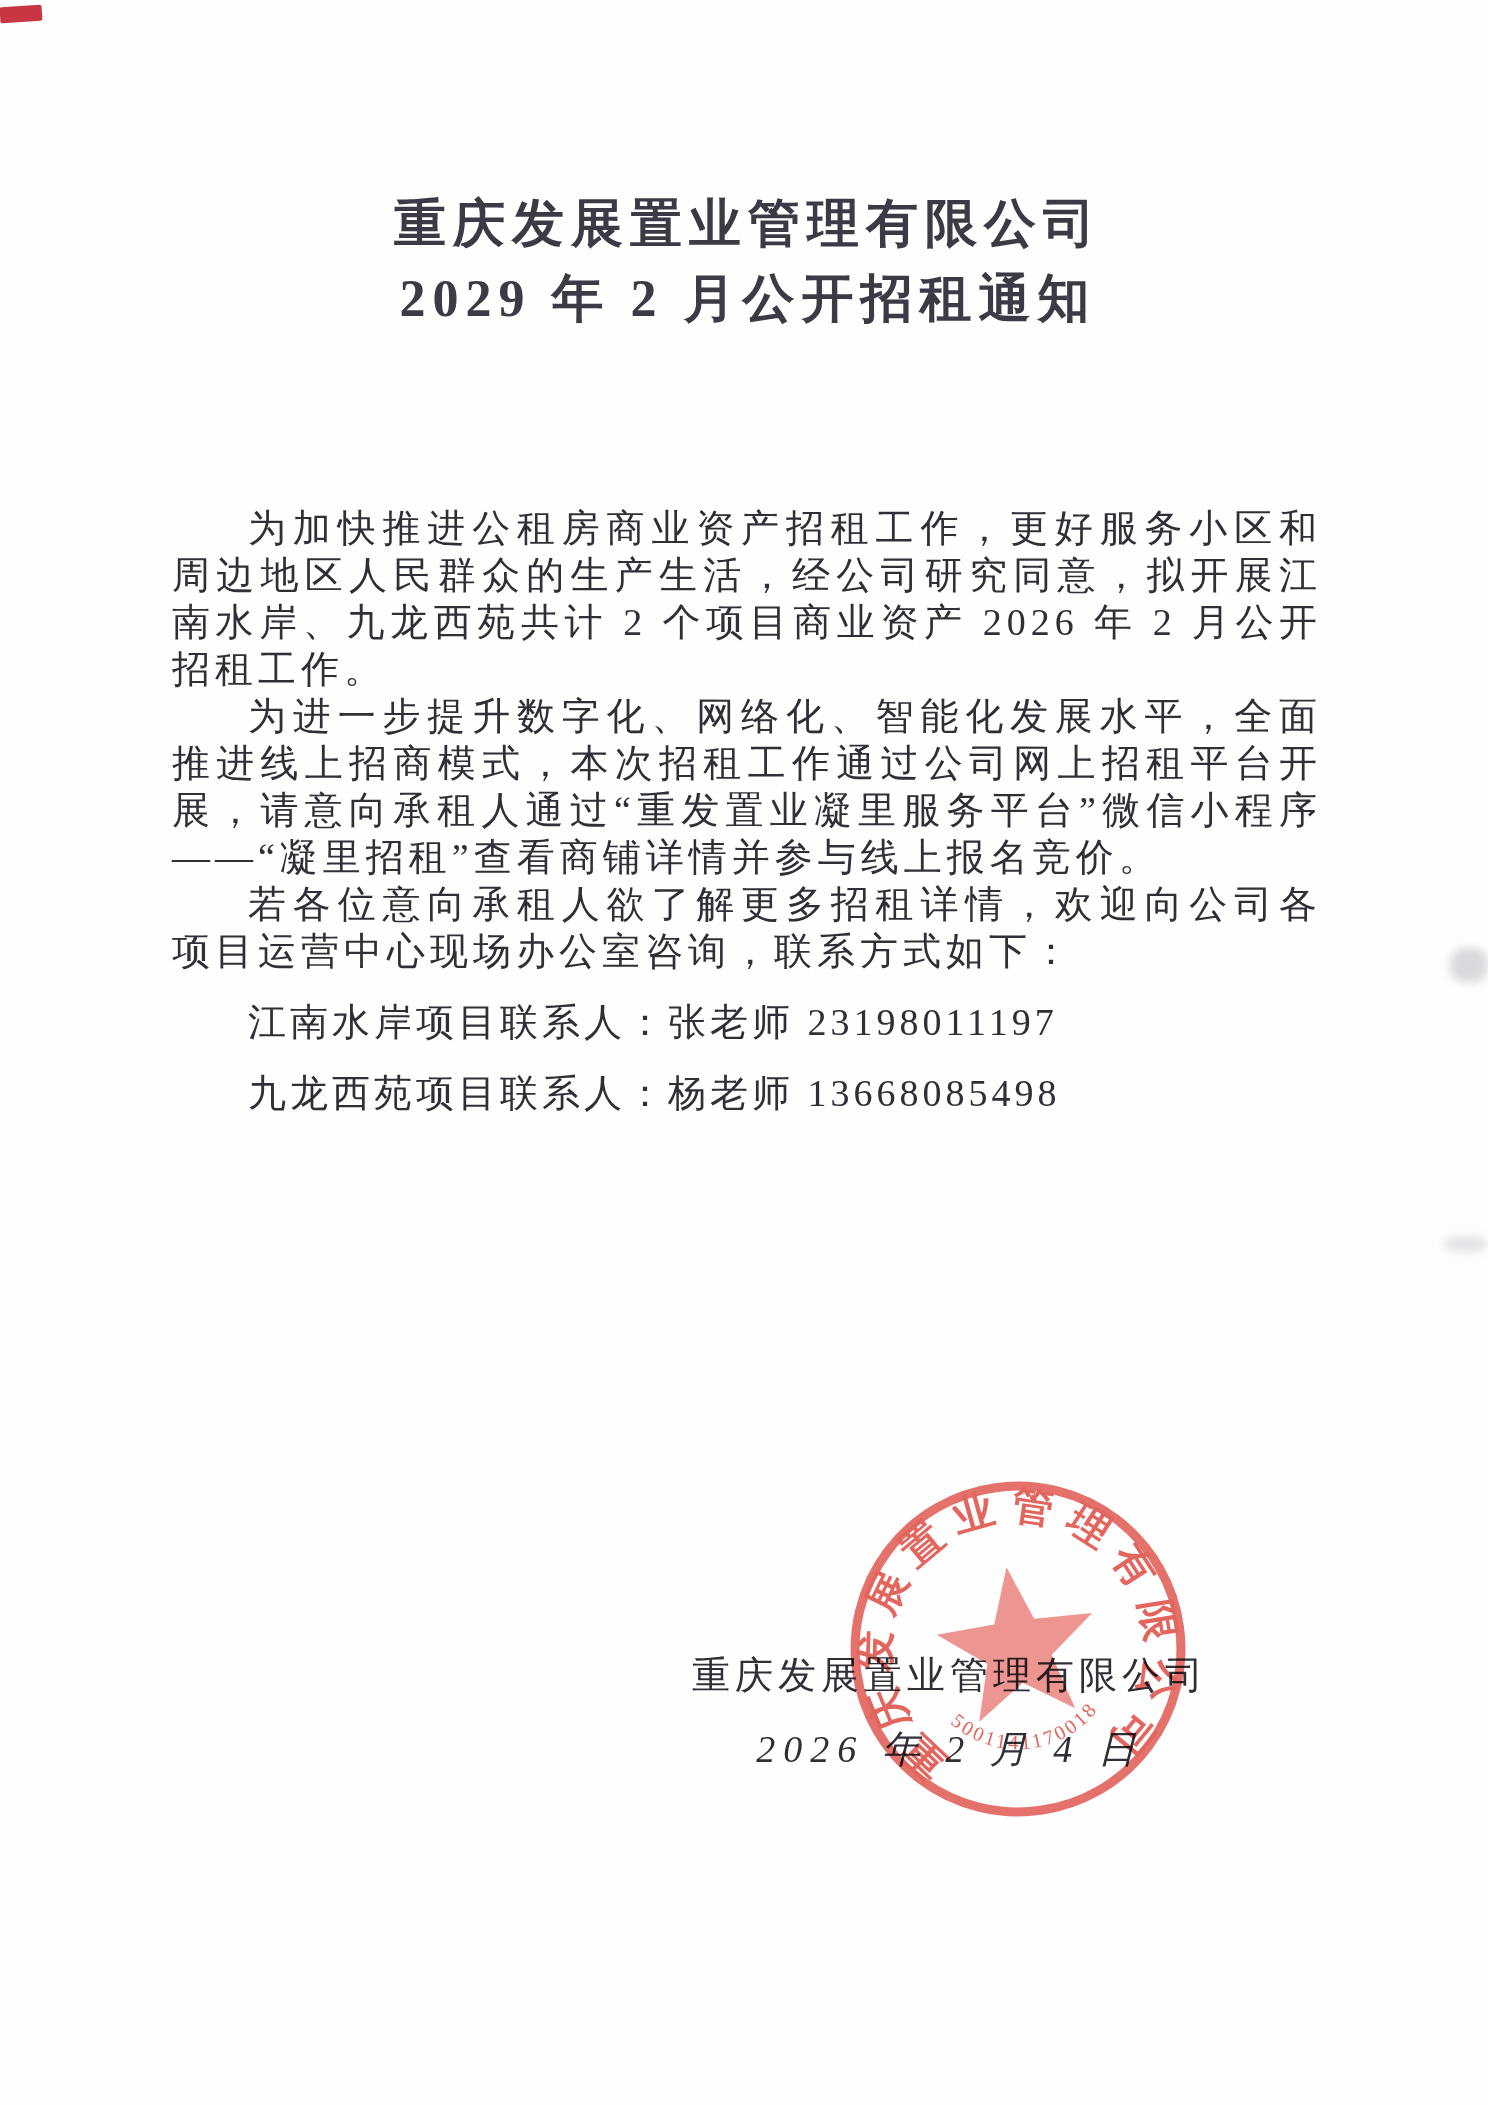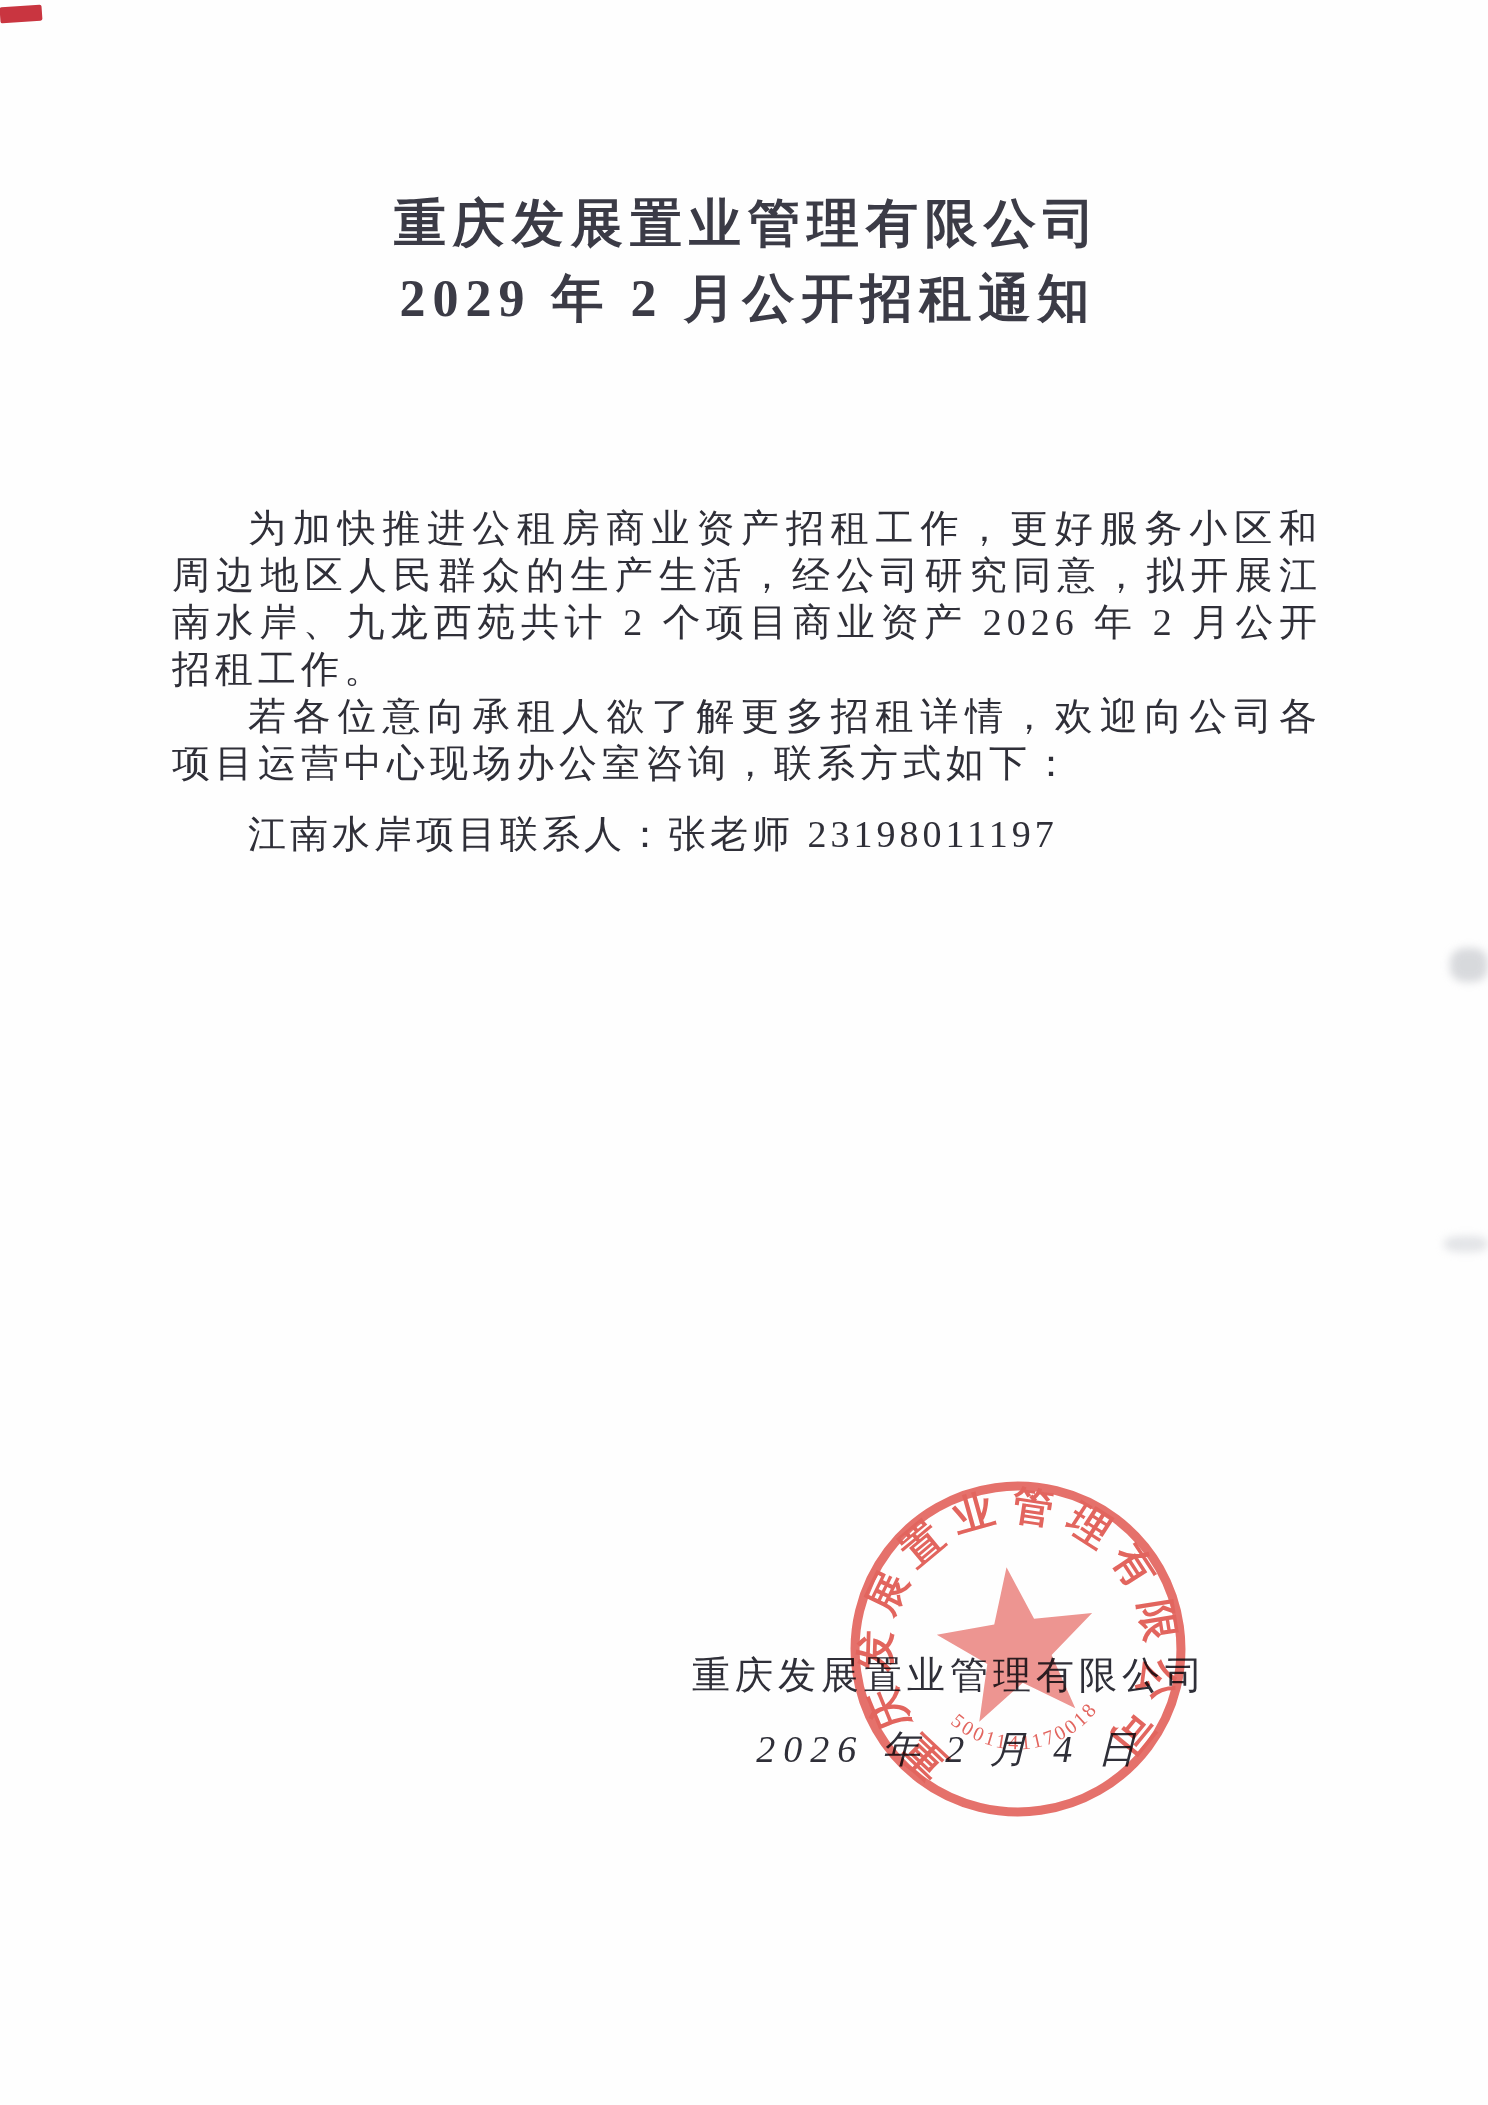--- a/index.html
+++ b/index.html
@@ -112,22 +112,24 @@
   <div class="artifact-smudge-1"></div>
   <div class="artifact-smudge-2"></div>
 
   <div class="title-block">
     <div>重庆发展置业管理有限公司</div>
     <div>2029 年 2 月公开招租通知</div>
   </div>
 
   <div class="body-block">
     <p>为加快推进公租房商业资产招租工作，更好服务小区和周边地区人民群众的生产生活，经公司研究同意，拟开展江南水岸、九龙西苑共计 2 个项目商业资产 2026 年 2 月公开招租工作。</p>
+    <p>为进一步提升数字化、网络化、智能化发展水平，全面推进线上招商模式，本次招租工作通过公司网上招租平台开展，请意向承租人通过“重发置业凝里服务平台”微信小程序——“凝里招租”查看商铺详情并参与线上报名竞价。</p>
     <p>若各位意向承租人欲了解更多招租详情，欢迎向公司各项目运营中心现场办公室咨询，联系方式如下：</p>
     <p class="contact-line">江南水岸项目联系人：张老师 23198011197</p>
+    <p class="contact-line">九龙西苑项目联系人：杨老师 13668085498</p>
   </div>
 
   <div class="signature">
     <div class="sig-company">重庆发展置业管理有限公司</div>
     <div class="sig-date">2026 年 2 月 4 日</div>
   </div>
 
   <svg class="seal" viewBox="0 0 350 360" aria-hidden="true">
     <defs>
       <path id="ringPath" d="M 175,308 A 128,128 0 0,1 47,180 A 128,128 0 0,1 175,52 A 128,128 0 0,1 303,180 A 128,128 0 0,1 175,308" fill="none"></path>

